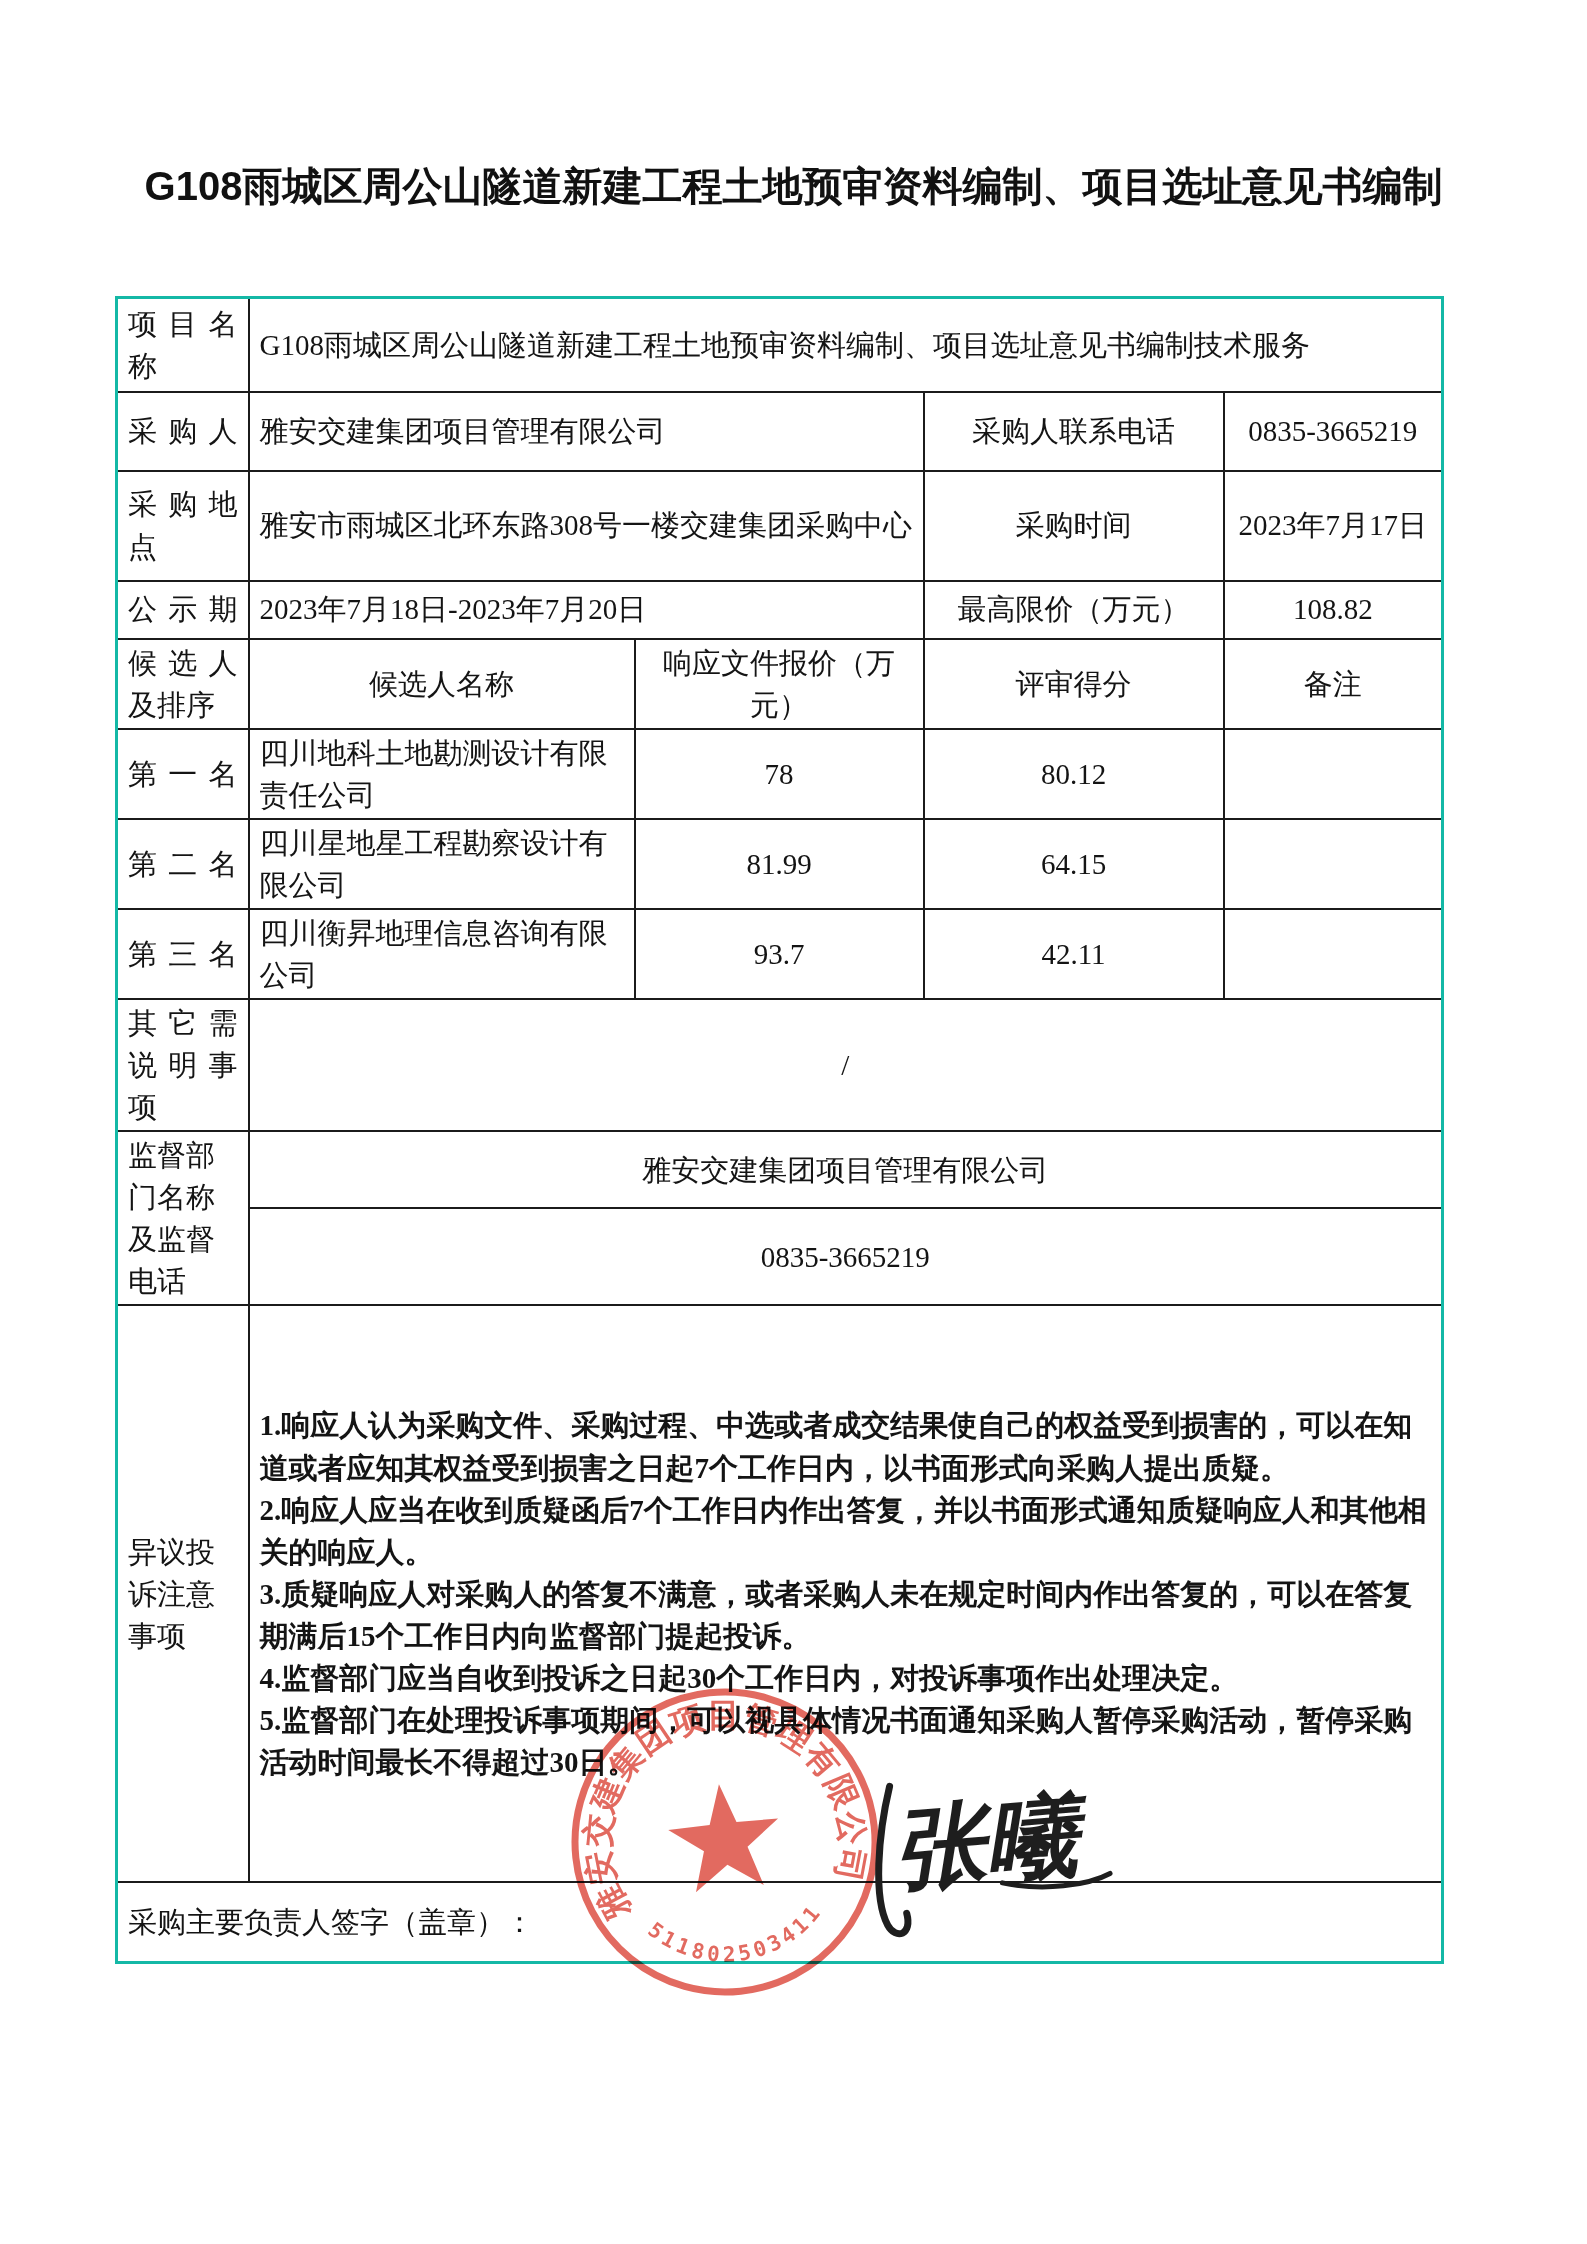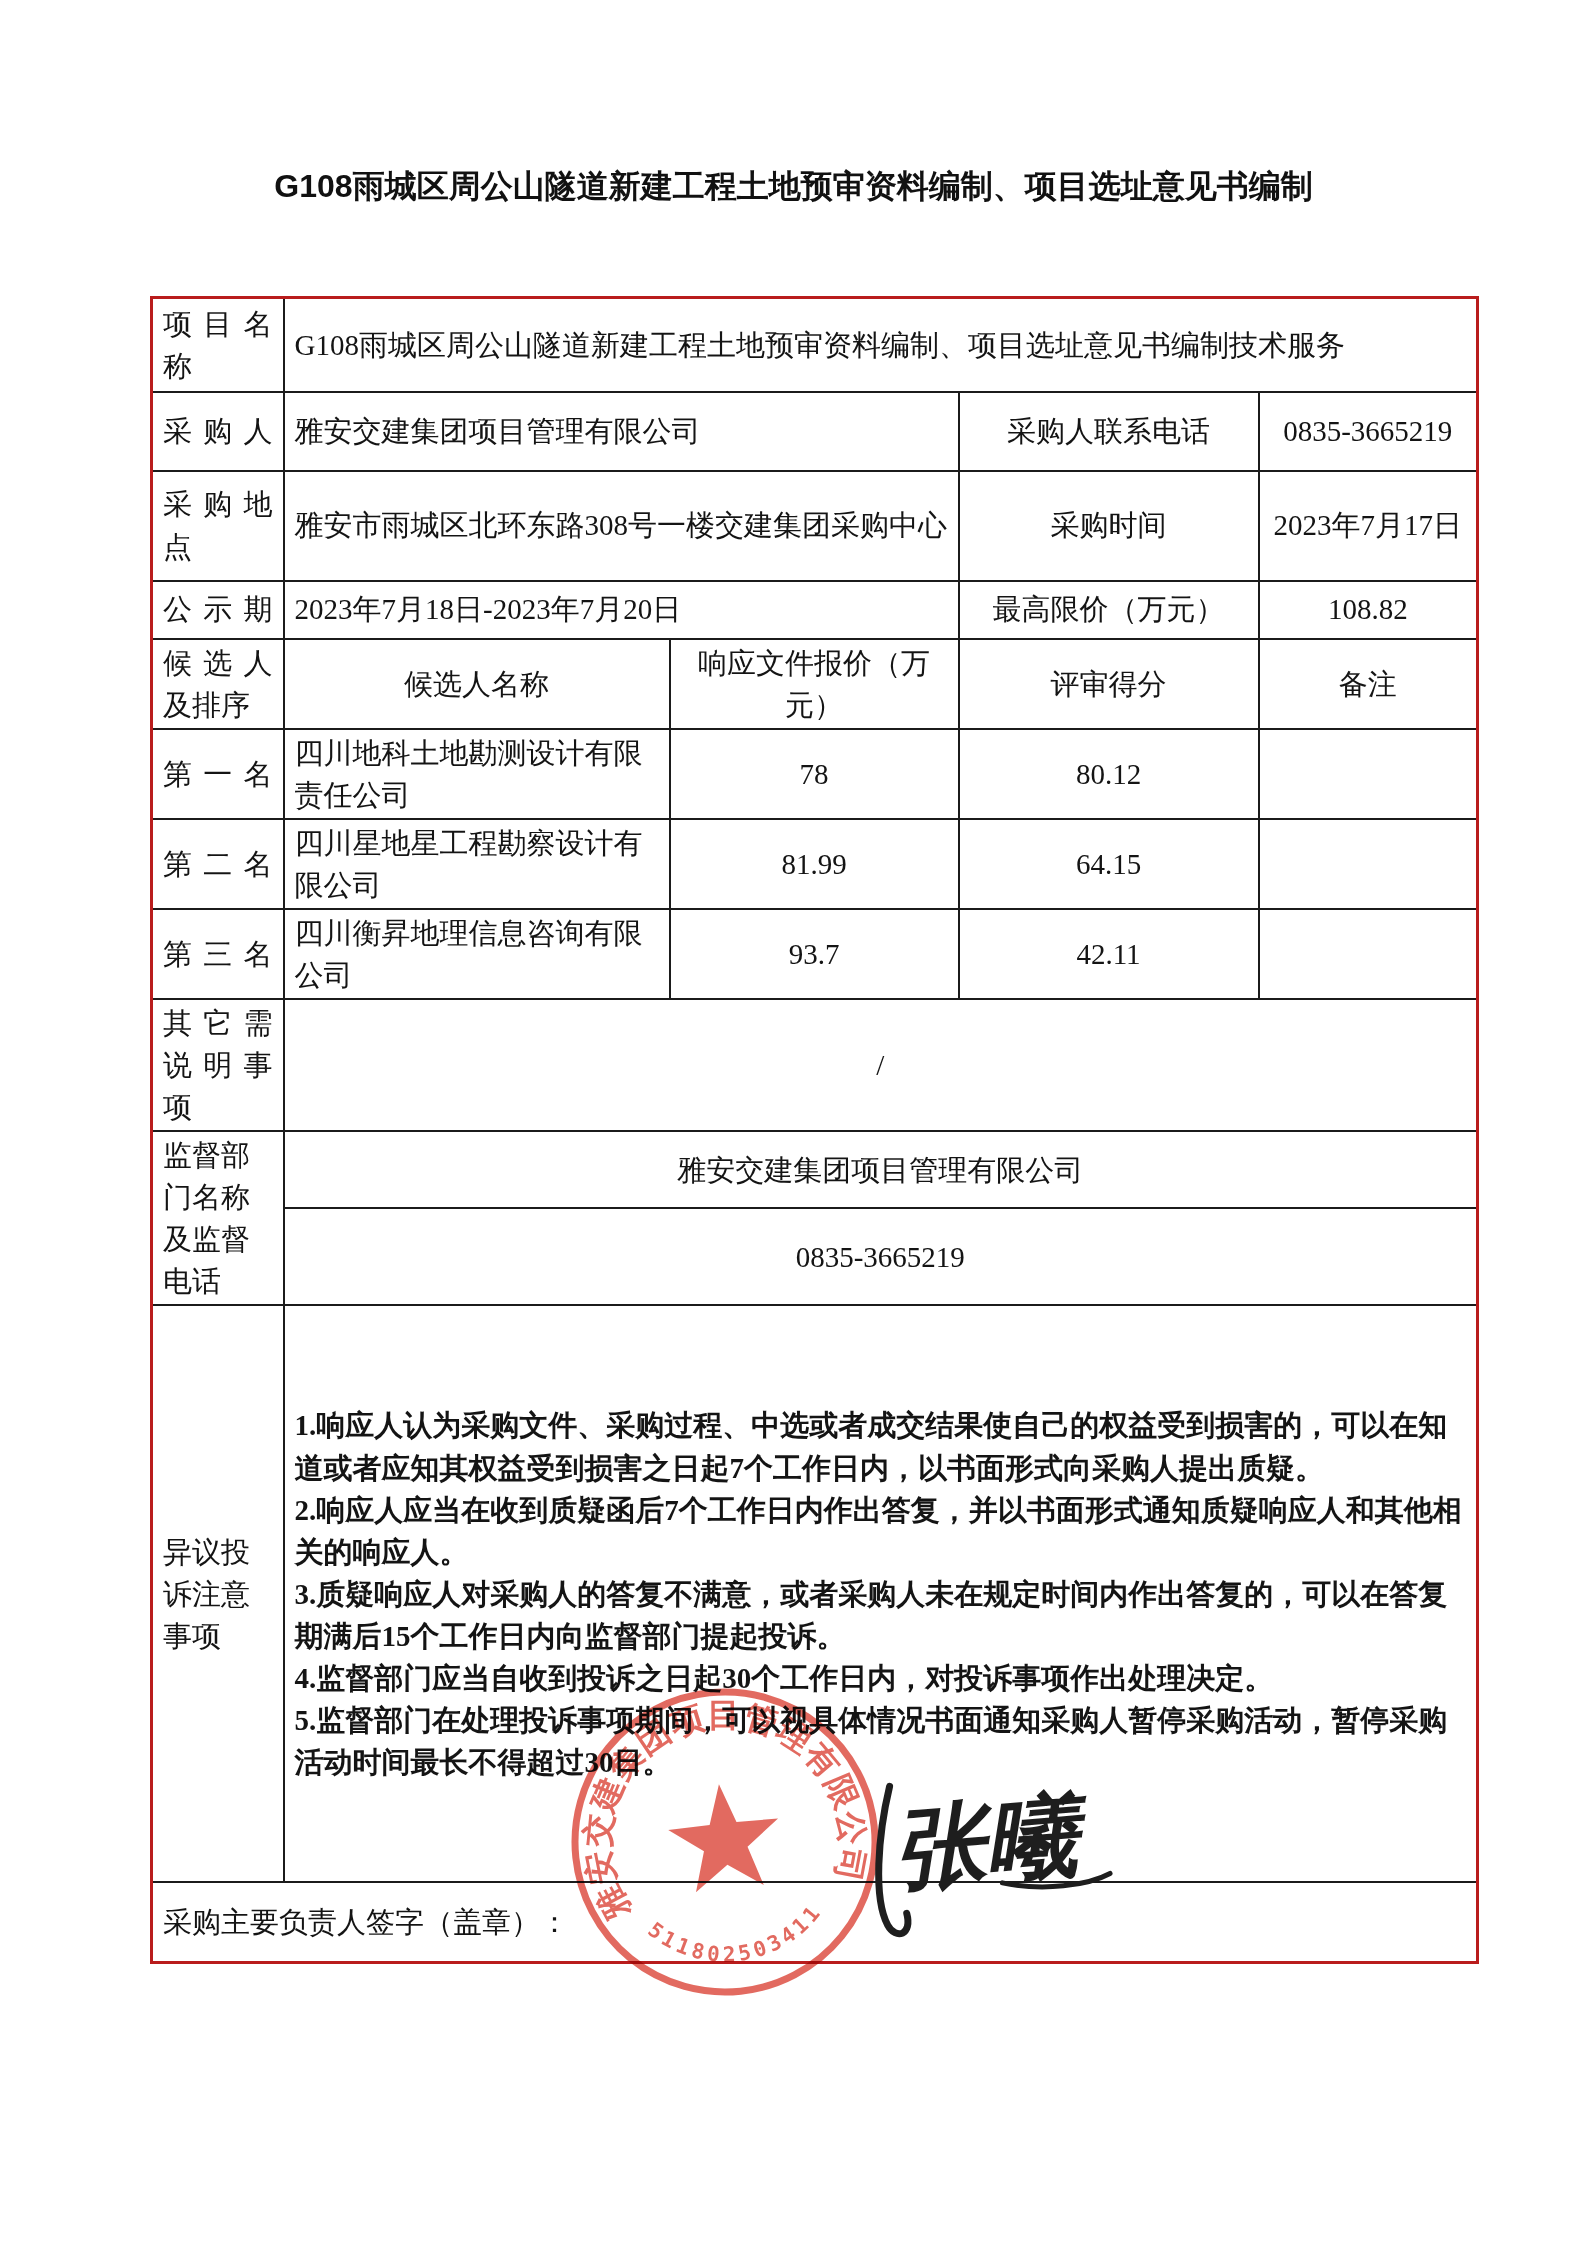--- a/index.html
+++ b/index.html
@@ -8,26 +8,26 @@
     width:1587px;height:2244px;
     background:#ffffff;
     font-family:"Liberation Serif","DejaVu Serif",serif;
     color:#141414;
     overflow:hidden;
   }
   .doc-title{
     position:absolute;left:0;top:160px;width:1587px;
     text-align:center;
     font-family:"Liberation Sans","DejaVu Sans",sans-serif;
-    font-weight:bold;font-size:32px;line-height:52px;color:#111;
+    font-weight:bold;font-size:40px;line-height:52px;color:#111;
   }
   table.main{
-    position:absolute;left:150px;top:296px;
+    position:absolute;left:115px;top:296px;
     width:1326px;border-collapse:collapse;table-layout:fixed;
-    border:3px solid #b91c1c;
+    border:3px solid #14b8a6;
   }
   table.main td{
     border:2px solid #1b1b1b;
     font-size:29px;line-height:1.45;
     padding:2px 10px;vertical-align:middle;
     overflow:hidden;
   }
   td.lbl{padding:2px 8px;text-align:justify;}
   td.lbl-j{padding:2px 8px;text-align:justify;text-align-last:justify;}
   td.lbl-c{padding:2px 8px;text-align:left;border-radius:26px;}

